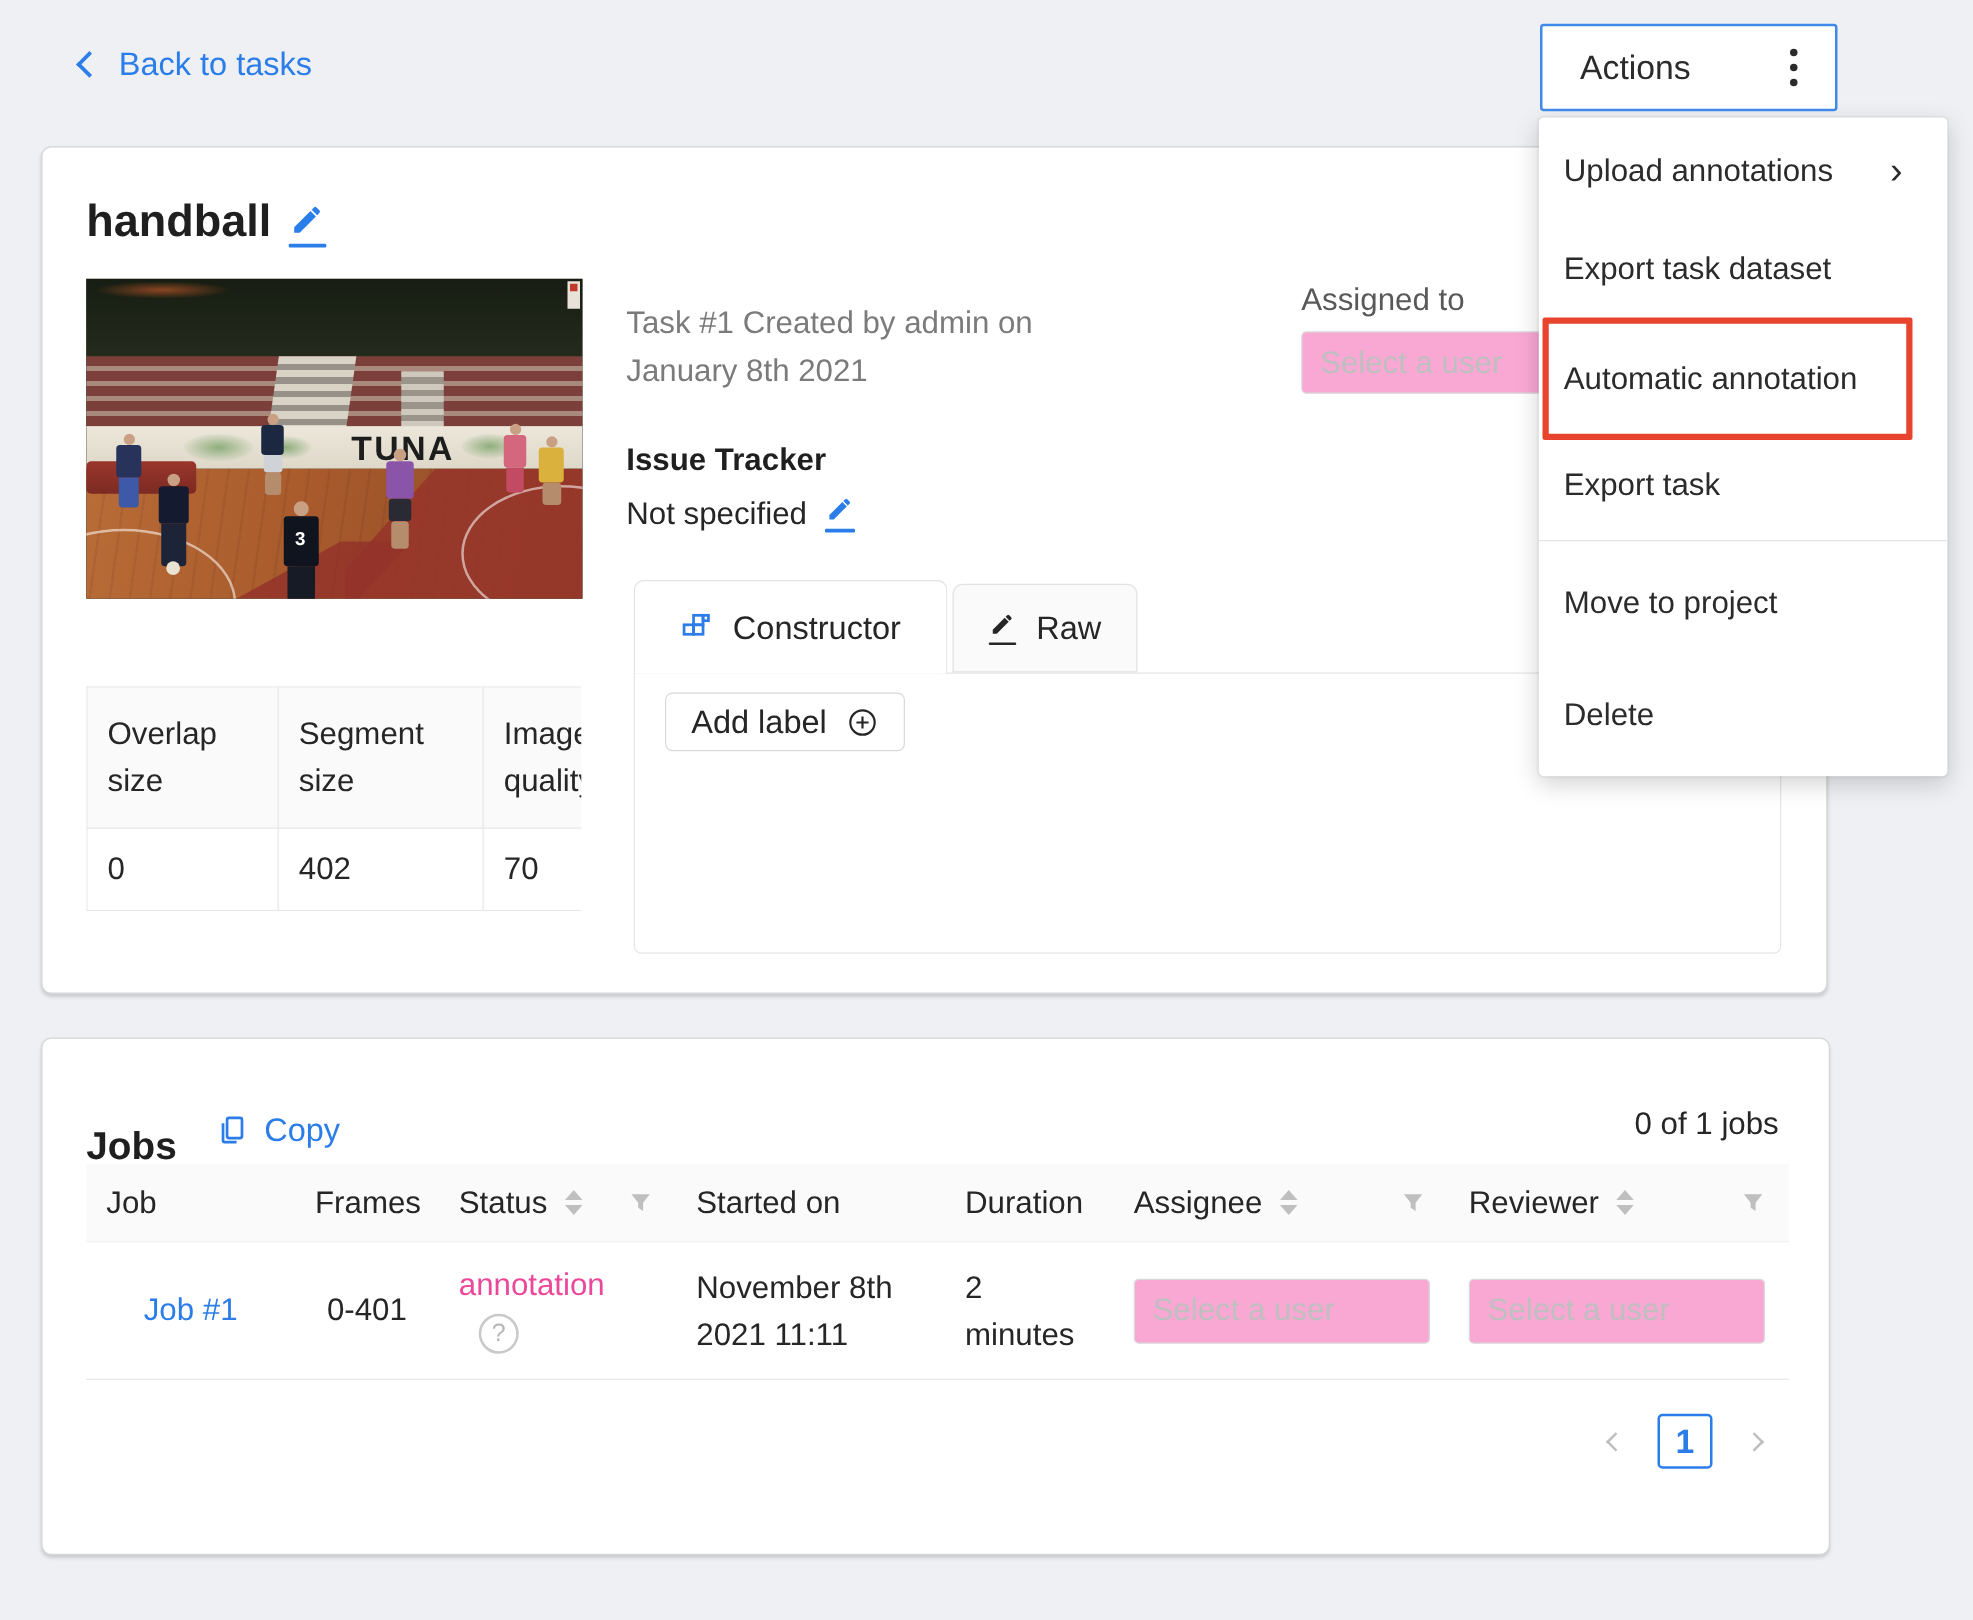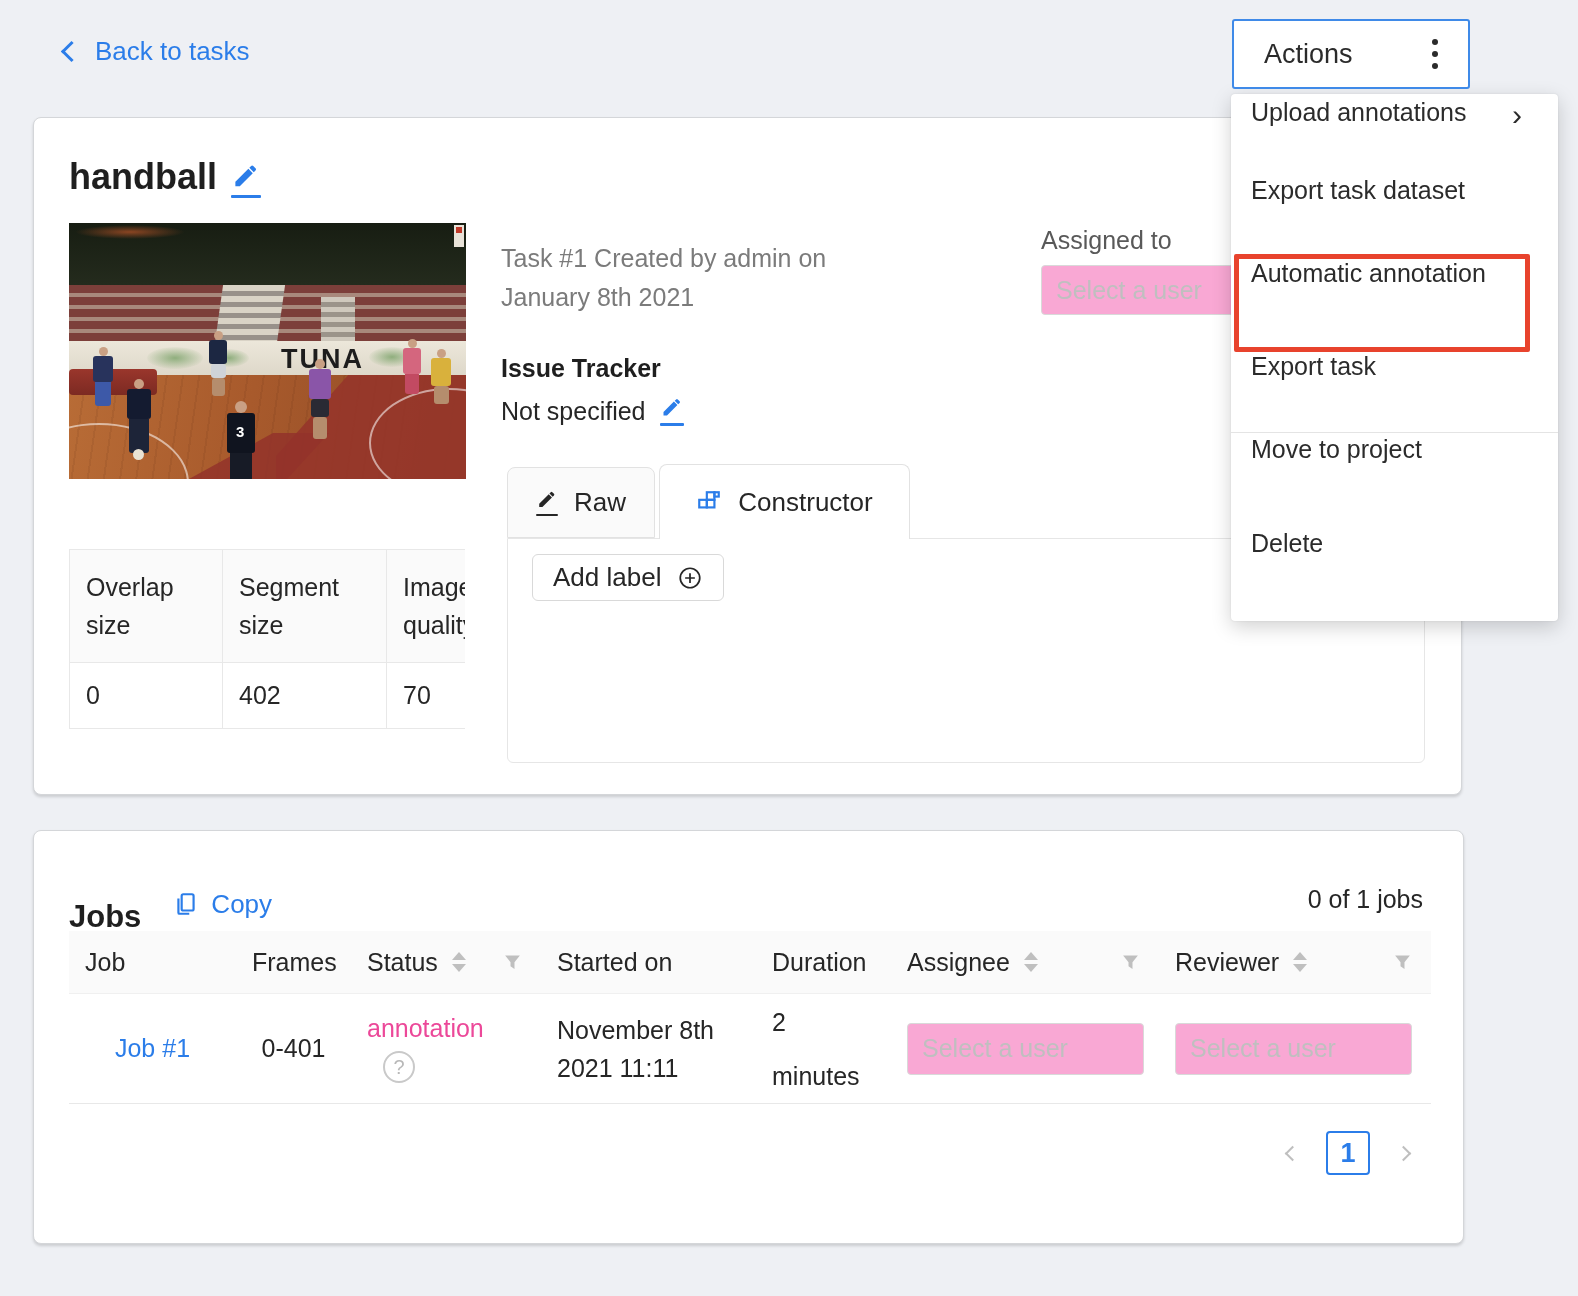--- a/index.html
+++ b/index.html
@@ -40,21 +40,21 @@
   .vdots i { width:6px; height:6px; border-radius:50%; background:#2b2b2b; display:block; margin:3px 0; }
 
   
   .dropdown {
     position:absolute; left:1231px; top:94px; width:327px;
     background:#fff; border-radius:4px; z-index:50;
     box-shadow:0 6px 20px rgba(0,0,0,0.18), 0 0 2px rgba(0,0,0,0.1);
     padding:4px 0 6px 0;
   }
   .menu-item {
-    display:flex; padding-left:20px;
+    display:flex; align-items:center; padding-left:20px;
     font-size:25px; color:#2b2b2b; cursor:pointer;
   }
   .mi-upload { height:78px; }
   .mi-exportds { height:78px; }
   .mi-exporttask { height:72px; }
   .mi-move { height:94px; }
   .mi-delete { height:86px; }
   .submenu-arrow { margin-left:auto; margin-right:36px; color:#2b2b2b; font-size:30px; }
   .red-box {
     margin:0 28px 0 3px;
@@ -195,21 +195,21 @@
   .funnel { margin-left:auto; margin-right:4px; display:flex; }
   .job-link { color:#2b7de9; cursor:pointer; }
   .status-cell { display:flex; flex-direction:column; align-items:flex-start; gap:8px; }
   .status-text { color:#ec4899; }
   .help-icon {
     width:32px; height:32px; border:2px solid #c9c9c9; border-radius:50%;
     color:#b8b8b8; font-size:20px; display:flex; align-items:center; justify-content:center;
     margin-left:16px;
   }
   .wrap-narrow { display:inline-block; max-width:180px; line-height:38px; }
-  .wrap-tiny { display:inline-block; max-width:92px; line-height:54px; }
+  .wrap-tiny { display:inline-block; max-width:92px; line-height:38px; }
   .user-select { width:237px; height:52px; }
 
   .pagination { position:absolute; right:54px; top:300px; display:flex; align-items:center; gap:28px; }
   .pg-arrow { color:#bfbfbf; cursor:pointer; display:flex; }
   .pg-current {
     width:44px; height:44px; border:2px solid #2b7de9; border-radius:4px;
     color:#2b7de9; font-size:27px; font-weight:bold;
     display:flex; align-items:center; justify-content:center; cursor:pointer; background:#fff;
   }
 </style>
@@ -323,39 +323,39 @@
       <span class="edit-icon">
         <svg width="24" height="24" viewBox="0 0 24 24" fill="currentColor">
             <path d="M13.9 4.6l3.5 3.5L7 18.5H3.5V15L13.9 4.6z M16.1 2.4a1.2 1.2 0 0 1 1.7 0l1.8 1.8a1.2 1.2 0 0 1 0 1.7l-1.4 1.4-3.5-3.5 1.4-1.4z"></path>
           </svg>
         <span class="edit-underline"></span>
       </span>
     </div>
   </div>
 
   <div class="tabs">
-    <div class="tab tab-raw">
-      <span class="edit-icon" style="color:#262626;">
-        <svg width="22" height="22" viewBox="0 0 24 24" fill="currentColor">
-            <path d="M13.9 4.6l3.5 3.5L7 18.5H3.5V15L13.9 4.6z M16.1 2.4a1.2 1.2 0 0 1 1.7 0l1.8 1.8a1.2 1.2 0 0 1 0 1.7l-1.4 1.4-3.5-3.5 1.4-1.4z"></path>
-          </svg>
-        <span class="edit-underline" style="height:2px;"></span>
-      </span>
-      <span>Raw</span>
-    </div>
     <div class="tab tab-constructor">
       <span style="display:flex;">
         <svg width="26" height="26" viewBox="0 0 24 24" fill="none" stroke="#2b7de9" stroke-width="2">
           <rect x="3" y="10" width="7" height="7"></rect>
             <rect x="10" y="10" width="7" height="7"></rect>
           <rect x="10" y="3" width="7" height="7"></rect>
             <rect x="17" y="3" width="4" height="4"></rect>
         </svg>
       </span>
       <span>Constructor</span>
+    </div>
+    <div class="tab tab-raw">
+      <span class="edit-icon" style="color:#262626;">
+        <svg width="22" height="22" viewBox="0 0 24 24" fill="currentColor">
+            <path d="M13.9 4.6l3.5 3.5L7 18.5H3.5V15L13.9 4.6z M16.1 2.4a1.2 1.2 0 0 1 1.7 0l1.8 1.8a1.2 1.2 0 0 1 0 1.7l-1.4 1.4-3.5-3.5 1.4-1.4z"></path>
+          </svg>
+        <span class="edit-underline" style="height:2px;"></span>
+      </span>
+      <span>Raw</span>
     </div>
   </div>
 
   <div class="tab-content">
     <button class="add-label-btn" style="font-family:'Liberation Sans',sans-serif;">
       <span>Add label</span>
       <span style="display:flex;">
         <svg width="26" height="26" viewBox="0 0 24 24" fill="none" stroke="#262626" stroke-width="1.6">
           <circle cx="12" cy="12" r="9"></circle>
             <path d="M12 7.5v9 M7.5 12h9"></path>

